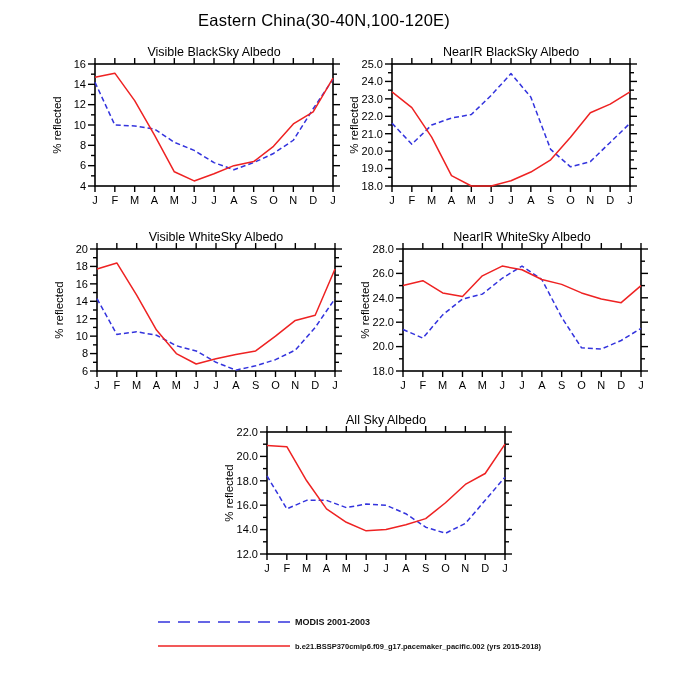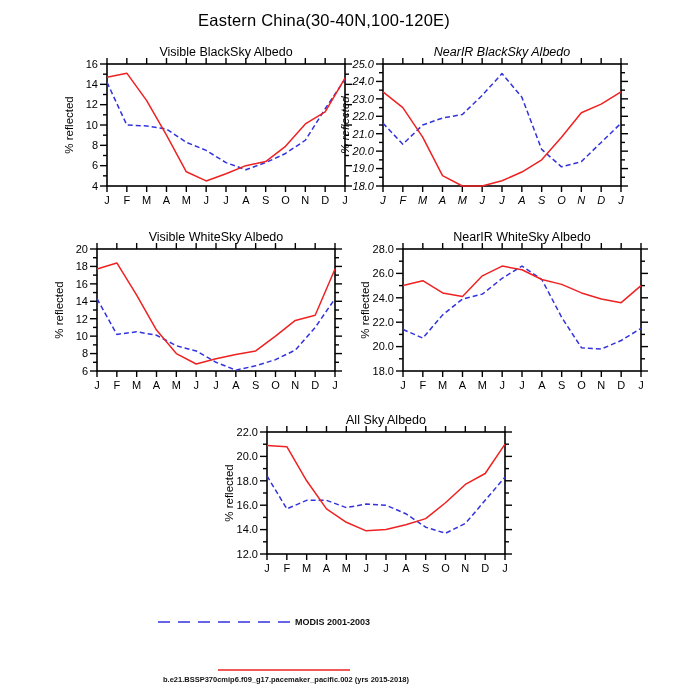--- a/index.html
+++ b/index.html
@@ -2,28 +2,28 @@
 <html><head>
 <meta charset="utf-8">
 <style>
   html,body{margin:0;padding:0;background:#fff;}
   body{width:700px;height:700px;position:relative;overflow:hidden;
        font-family:"Liberation Sans","DejaVu Sans",sans-serif;color:#000;}
   .figure{position:absolute;left:0;top:0;width:700px;height:700px;background:#fff;}
   .figure-title{position:absolute;top:11px;left:0;width:648px;text-align:center;
                 font-size:16.5px;letter-spacing:0.2px;}
   .chart-panel{position:absolute;width:310px;height:180px;}
-  .pos-0{left:52px;top:44px;}
-  .pos-1{left:328px;top:44px;font-style:italic;}
+  .pos-0{left:40px;top:44px;}
+  .pos-1{left:337px;top:44px;}
   .pos-2{left:42px;top:229px;text-align:center;}
   .pos-3{left:348px;top:229px;text-align:center;}
   .pos-4{left:212px;top:412px;}
   .legend-row{position:absolute;left:158px;display:flex;align-items:center;font-weight:bold;}
   .legend-row.row-0{top:617px;}
-  .legend-row.row-1{top:665px;flex-direction:column;}
+  .legend-row.row-1{top:641px;}
   .legend-swatch{width:132px;height:10px;display:block;}
   .legend-label{margin-left:5px;white-space:nowrap;color:#111;}
   .row-0 .legend-label{font-size:9px;}
   .row-1 .legend-label{font-size:7.5px;}
   svg text{fill:#000;}
 </style>
 </head>
 <body>
 
 <div class="figure">

